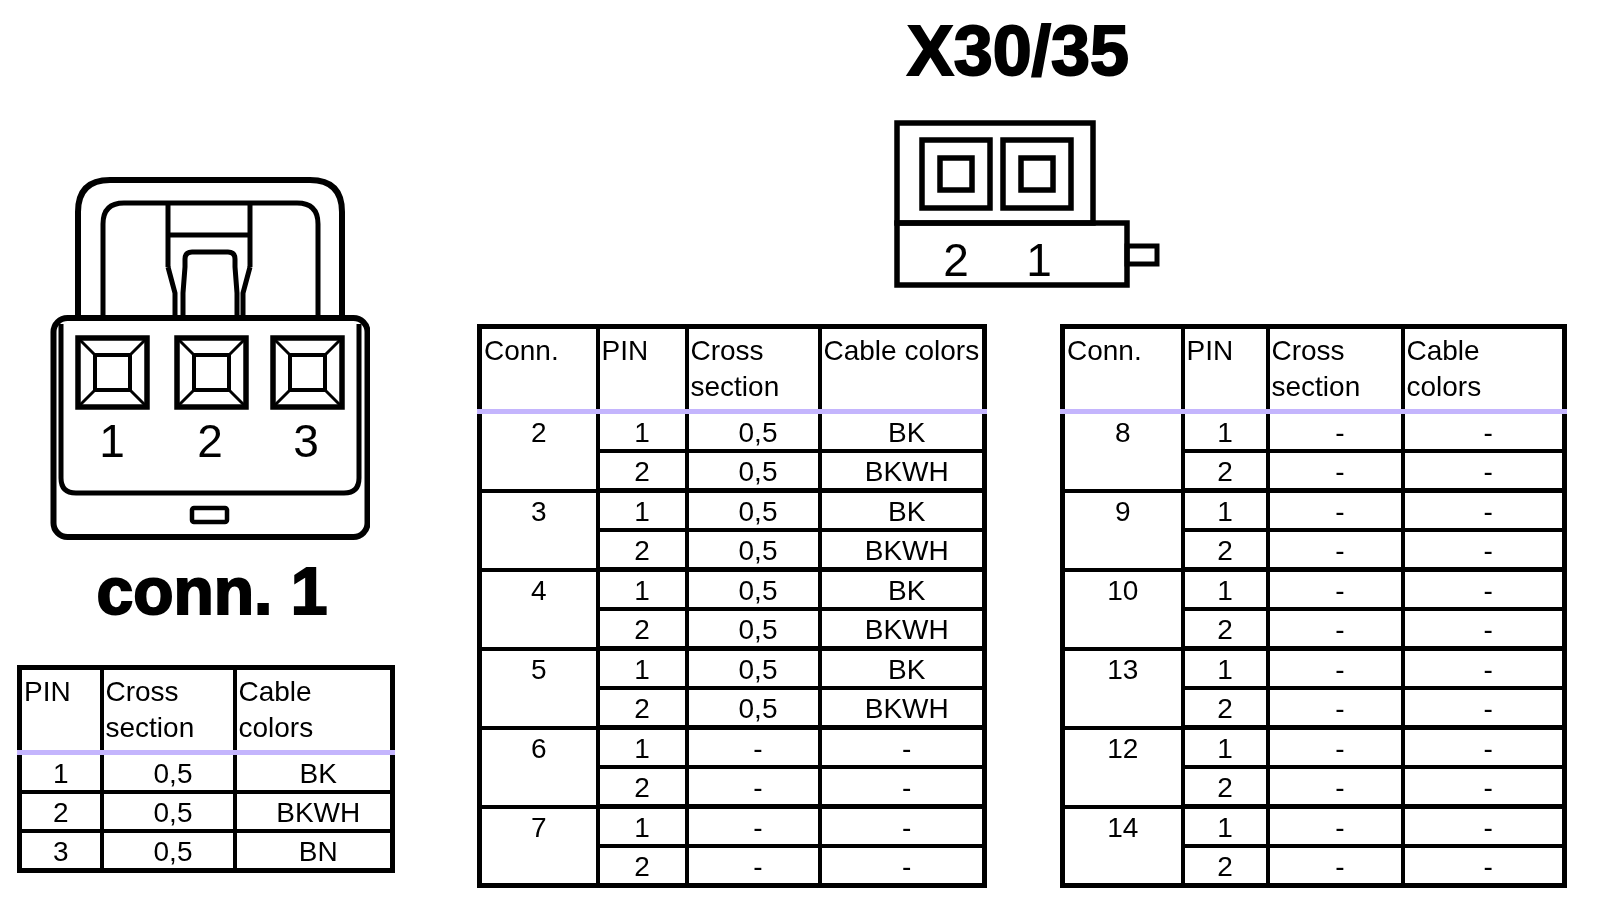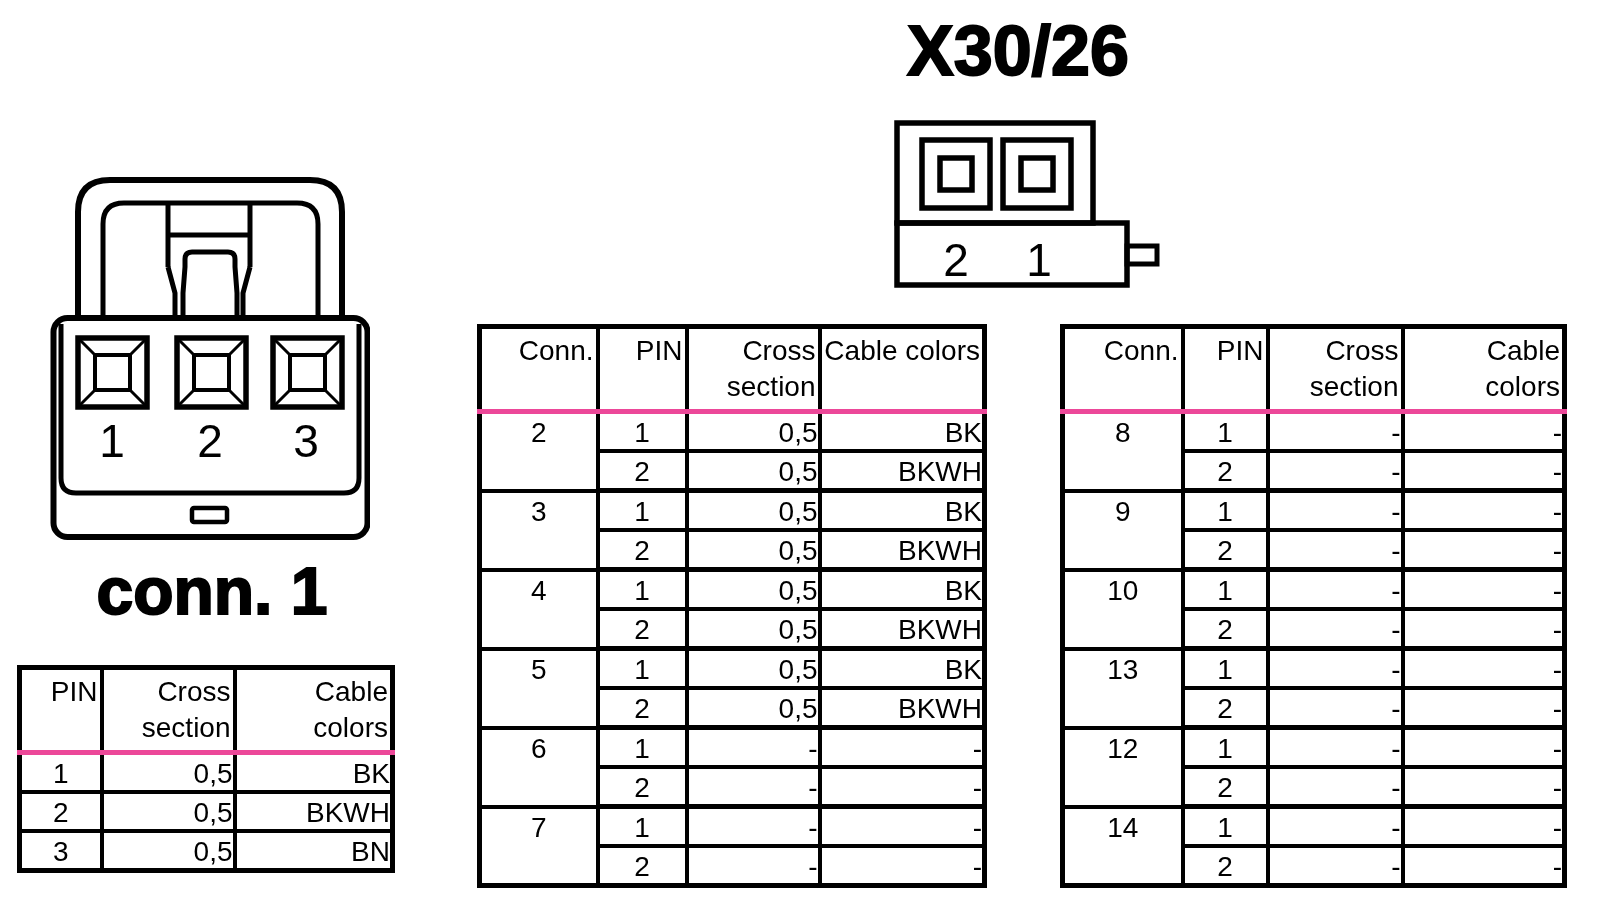--- a/index.html
+++ b/index.html
@@ -50,47 +50,47 @@
   #middle-table { left: 477px;  top: 324px; width: 505px; }
   #right-table  { left: 1060px; top: 324px; width: 502px; }
 
   .pin-table th, .pin-table td {
     border: 4px solid #000000;
     font-weight: normal;
     overflow: hidden;
   }
   .pin-table thead tr { height: 85px; }
   .pin-table th {
-    border-bottom: 5px solid #ec4899;
+    border-bottom: 5px solid #c4b5fd;
     vertical-align: top;
-    text-align: right;
+    text-align: left;
     line-height: 36px;
     padding: 4px 2px 0 2px;
   }
   .pin-table tbody tr { height: 37px; }
   #conn1-table tbody tr { height: 38px; }
   .pin-table td {
     vertical-align: top;
     line-height: 33px;
     padding: 2px 0 0 0;
   }
   td.conn-cell  { text-align: center; }
   td.pin-cell   { text-align: center; }
-  td.cross-cell, td.cable-cell { text-align: right; padding-left: 10px; }
+  td.cross-cell, td.cable-cell { text-align: center; padding-left: 10px; }
 
   
   tr.group-mid td { border-bottom: 3px solid #000000; }
   tr.group-end td { border-bottom: 5px solid #000000; }
 </style>
 </head>
 <body>
 
 <div id="canvas">
 
-  <div id="x30-title" class="big-title">X30/26</div>
+  <div id="x30-title" class="big-title">X30/35</div>
 
   <svg id="top-connector-svg" class="drawing" width="300" height="175" viewBox="0 0 300 175">
     <g fill="none" stroke="#000000">
       <rect x="17" y="5" width="196" height="100" stroke-width="5.5"></rect>
       <rect x="17" y="105" width="230" height="62" stroke-width="5.5"></rect>
       <rect x="247" y="128" width="30" height="18" stroke-width="5"></rect>
       <rect x="42" y="22" width="68" height="68" stroke-width="5.5"></rect>
       <rect x="60" y="40" width="32" height="32" stroke-width="5.5"></rect>
       <rect x="123" y="22" width="68" height="68" stroke-width="5.5"></rect>
       <rect x="141" y="40" width="32" height="32" stroke-width="5.5"></rect>

